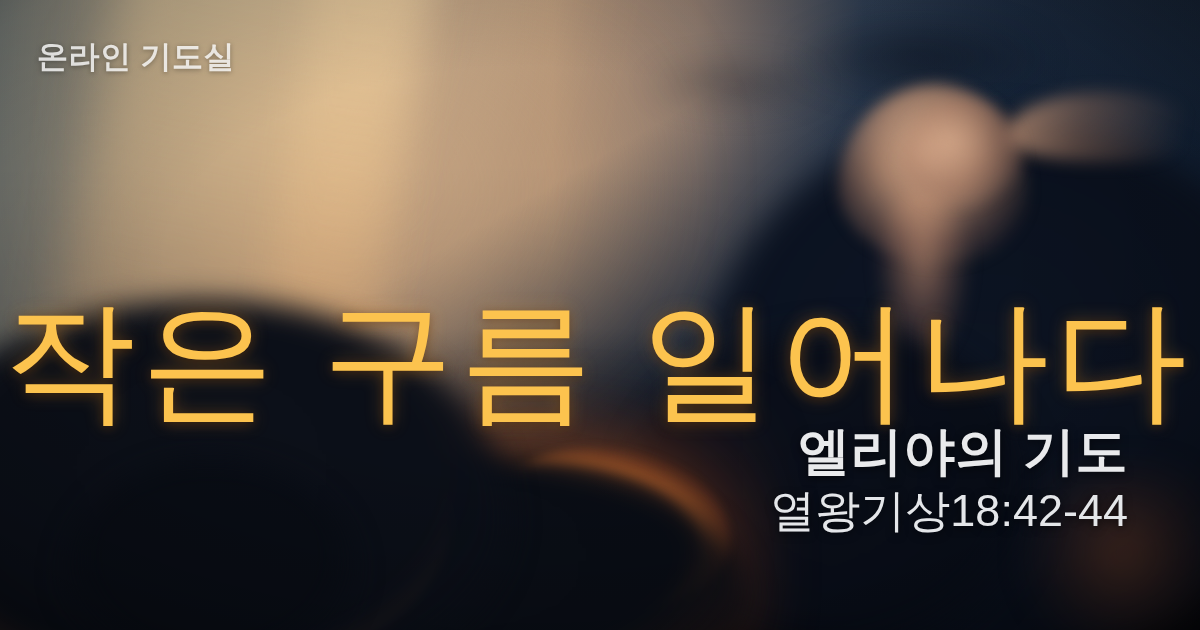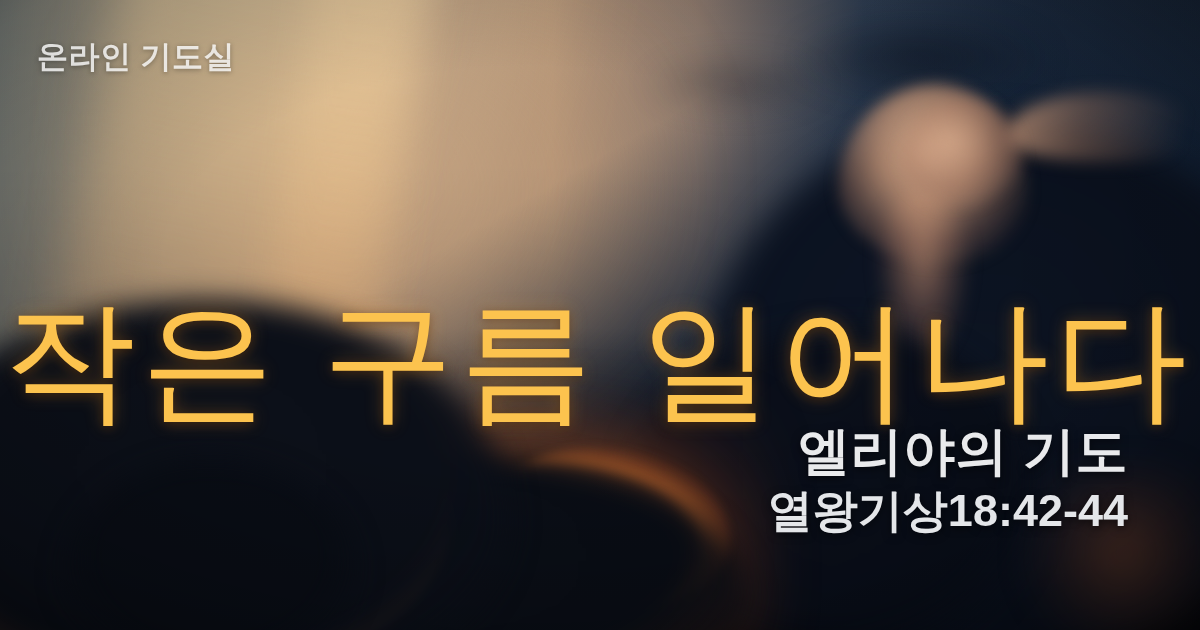--- a/index.html
+++ b/index.html
@@ -317,21 +317,21 @@
     font-weight: 700;
     letter-spacing: 0.5px;
     line-height: 1.12;
     color: #E9EAEC;
     text-shadow: 0 2px 9px rgba(0,0,0,0.62);
     white-space: nowrap;
   }
   .subtitle-ref {
     margin-top: 6px;
     font-size: 45px;
-    font-weight: 700;
+    font-weight: 400;
     letter-spacing: 0px;
     line-height: 1.12;
     color: #E4E6E9;
     text-shadow: 0 2px 9px rgba(0,0,0,0.62);
     white-space: nowrap;
   }
 </style>
 </head>
 <body>
 

